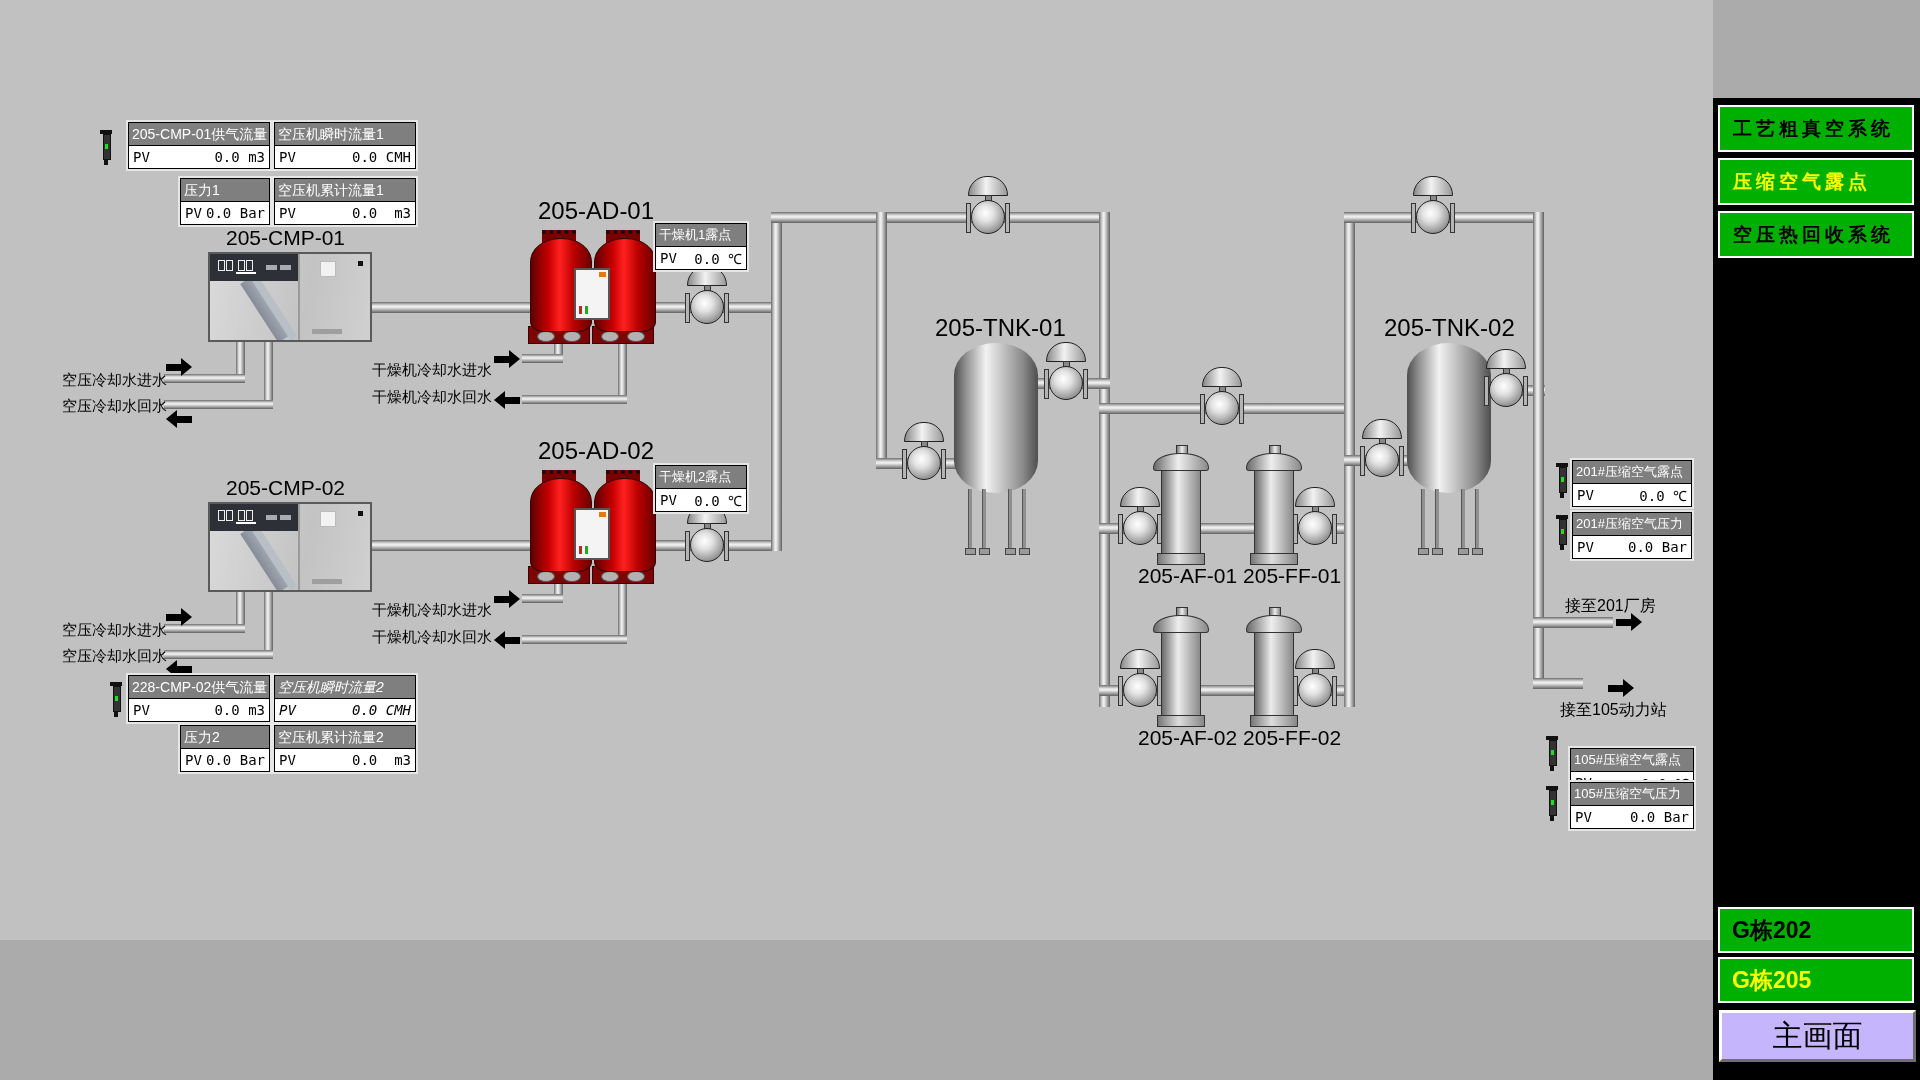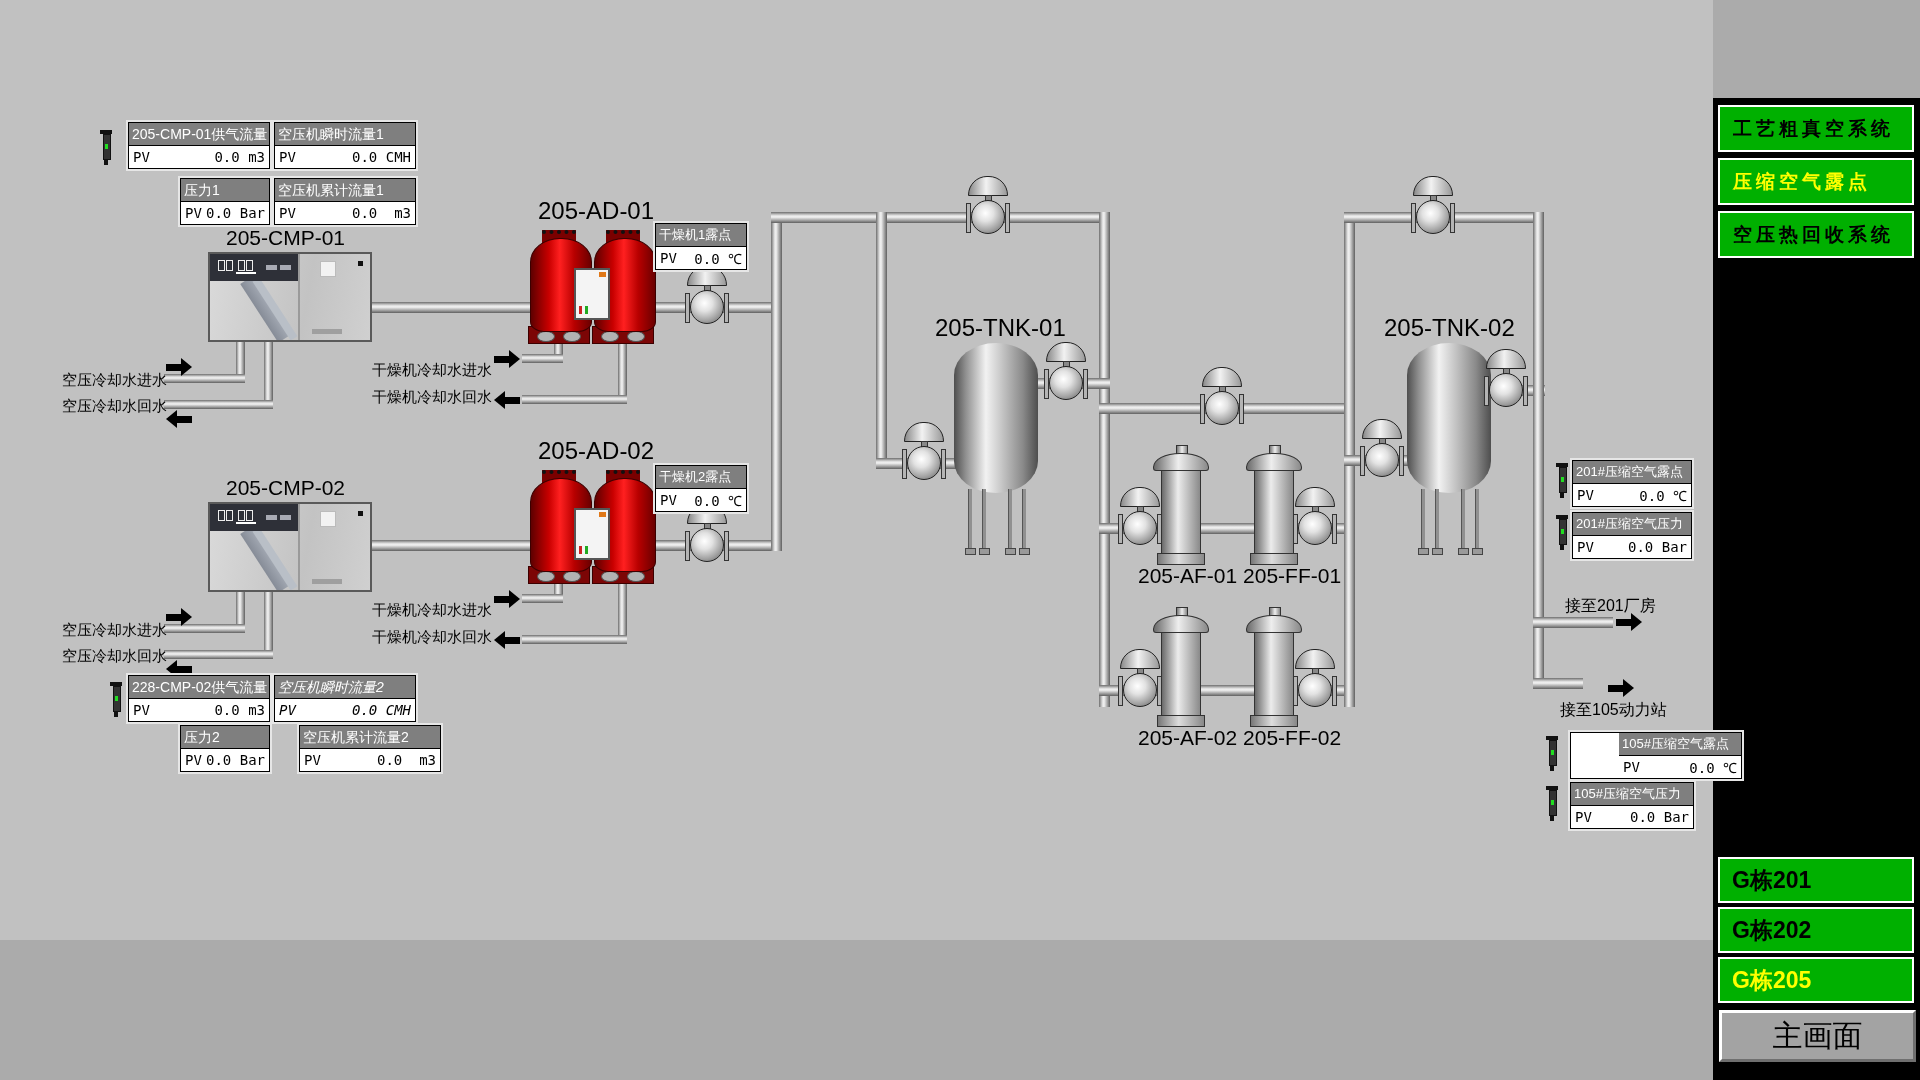--- a/index.html
+++ b/index.html
@@ -103,21 +103,21 @@
   .cw{font-size:15px;}
   .dest{font-size:16px;}
   
   .sysbtn{position:absolute;left:1718px;width:196px;height:47px;background:#00b000;border:2px solid #fff;
           box-sizing:border-box;color:#000;font-size:19px;font-weight:bold;letter-spacing:4px;
           line-height:43px;padding-left:13px;cursor:pointer;z-index:8;}
   .navbtn{position:absolute;left:1718px;width:196px;height:46px;background:#00b000;border:2px solid #fff;
           box-sizing:border-box;color:#000;font-size:23px;font-weight:bold;line-height:42px;
           padding-left:12px;cursor:pointer;z-index:8;}
   .active-y{color:#ffff00 !important;}
-  #main-btn{position:absolute;left:1719px;top:1010px;width:197px;height:52px;background:#a3a3a3;
+  #main-btn{position:absolute;left:1719px;top:1010px;width:197px;height:52px;background:#c4b5fd;
             border-top:3px solid #fff;border-left:3px solid #fff;border-right:3px solid #6f6f6f;
             border-bottom:3px solid #6f6f6f;box-sizing:border-box;color:#000;font-size:30px;
             text-align:center;line-height:46px;cursor:pointer;z-index:8;}
 </style>
 </head>
 <body>
 
 <div id="screen">
   <div class="abs" id="main-area"></div>
   <div class="abs" id="bottom-strip"></div>
@@ -494,42 +494,42 @@
         <b>0.0 CMH</b>
       </div>
   </div>
   <div class="abs databox" style="left:180px;top:725px;width:88px;">
     <div class="hd">压力2</div>
     <div class="pvrow">
         <b>PV</b>
         <b>0.0 Bar</b>
       </div>
   </div>
-  <div class="abs databox" style="left:274px;top:725px;width:140px;margin-left:25px;">
+  <div class="abs databox" style="left:274px;top:725px;width:140px;">
     <div class="hd">空压机累计流量2</div>
     <div class="pvrow">
         <b>PV</b>
         <b>0.0  m3</b>
       </div>
   </div>
   <div class="abs databox" style="left:1572px;top:460px;width:118px;">
     <div class="hd sm">201#压缩空气露点</div>
     <div class="pvrow">
         <b>PV</b>
         <b>0.0 ℃</b>
       </div>
   </div>
   <div class="abs databox" style="left:1572px;top:512px;width:118px;">
     <div class="hd sm">201#压缩空气压力</div>
     <div class="pvrow">
         <b>PV</b>
         <b>0.0 Bar</b>
       </div>
   </div>
-  <div class="abs databox" style="left:1570px;top:732px;width:122px;padding-left:48px;">
+  <div class="abs databox" style="left:1570px;top:748px;width:122px;">
     <div class="hd sm">105#压缩空气露点</div>
     <div class="pvrow">
         <b>PV</b>
         <b>0.0 ℃</b>
       </div>
   </div>
   <div class="abs databox" style="left:1570px;top:782px;width:122px;">
     <div class="hd sm">105#压缩空气压力</div>
     <div class="pvrow">
         <b>PV</b>
@@ -571,17 +571,16 @@
       <i class="s1"></i>
       <i class="s2"></i>
       <i class="s3"></i>
       <i class="sled"></i>
     </div>
 
   <div class="sysbtn" style="top:105px;">工艺粗真空系统</div>
   <div class="sysbtn active-y" style="top:158px;">压缩空气露点</div>
   <div class="sysbtn" style="top:211px;">空压热回收系统</div>
 
-  <div class="navbtn" style="top:857px;">G栋201</div>
   <div class="navbtn" style="top:907px;">G栋202</div>
   <div class="navbtn active-y" style="top:957px;">G栋205</div>
   <div id="main-btn">主画面</div>
 </div>
 
 </body></html>

